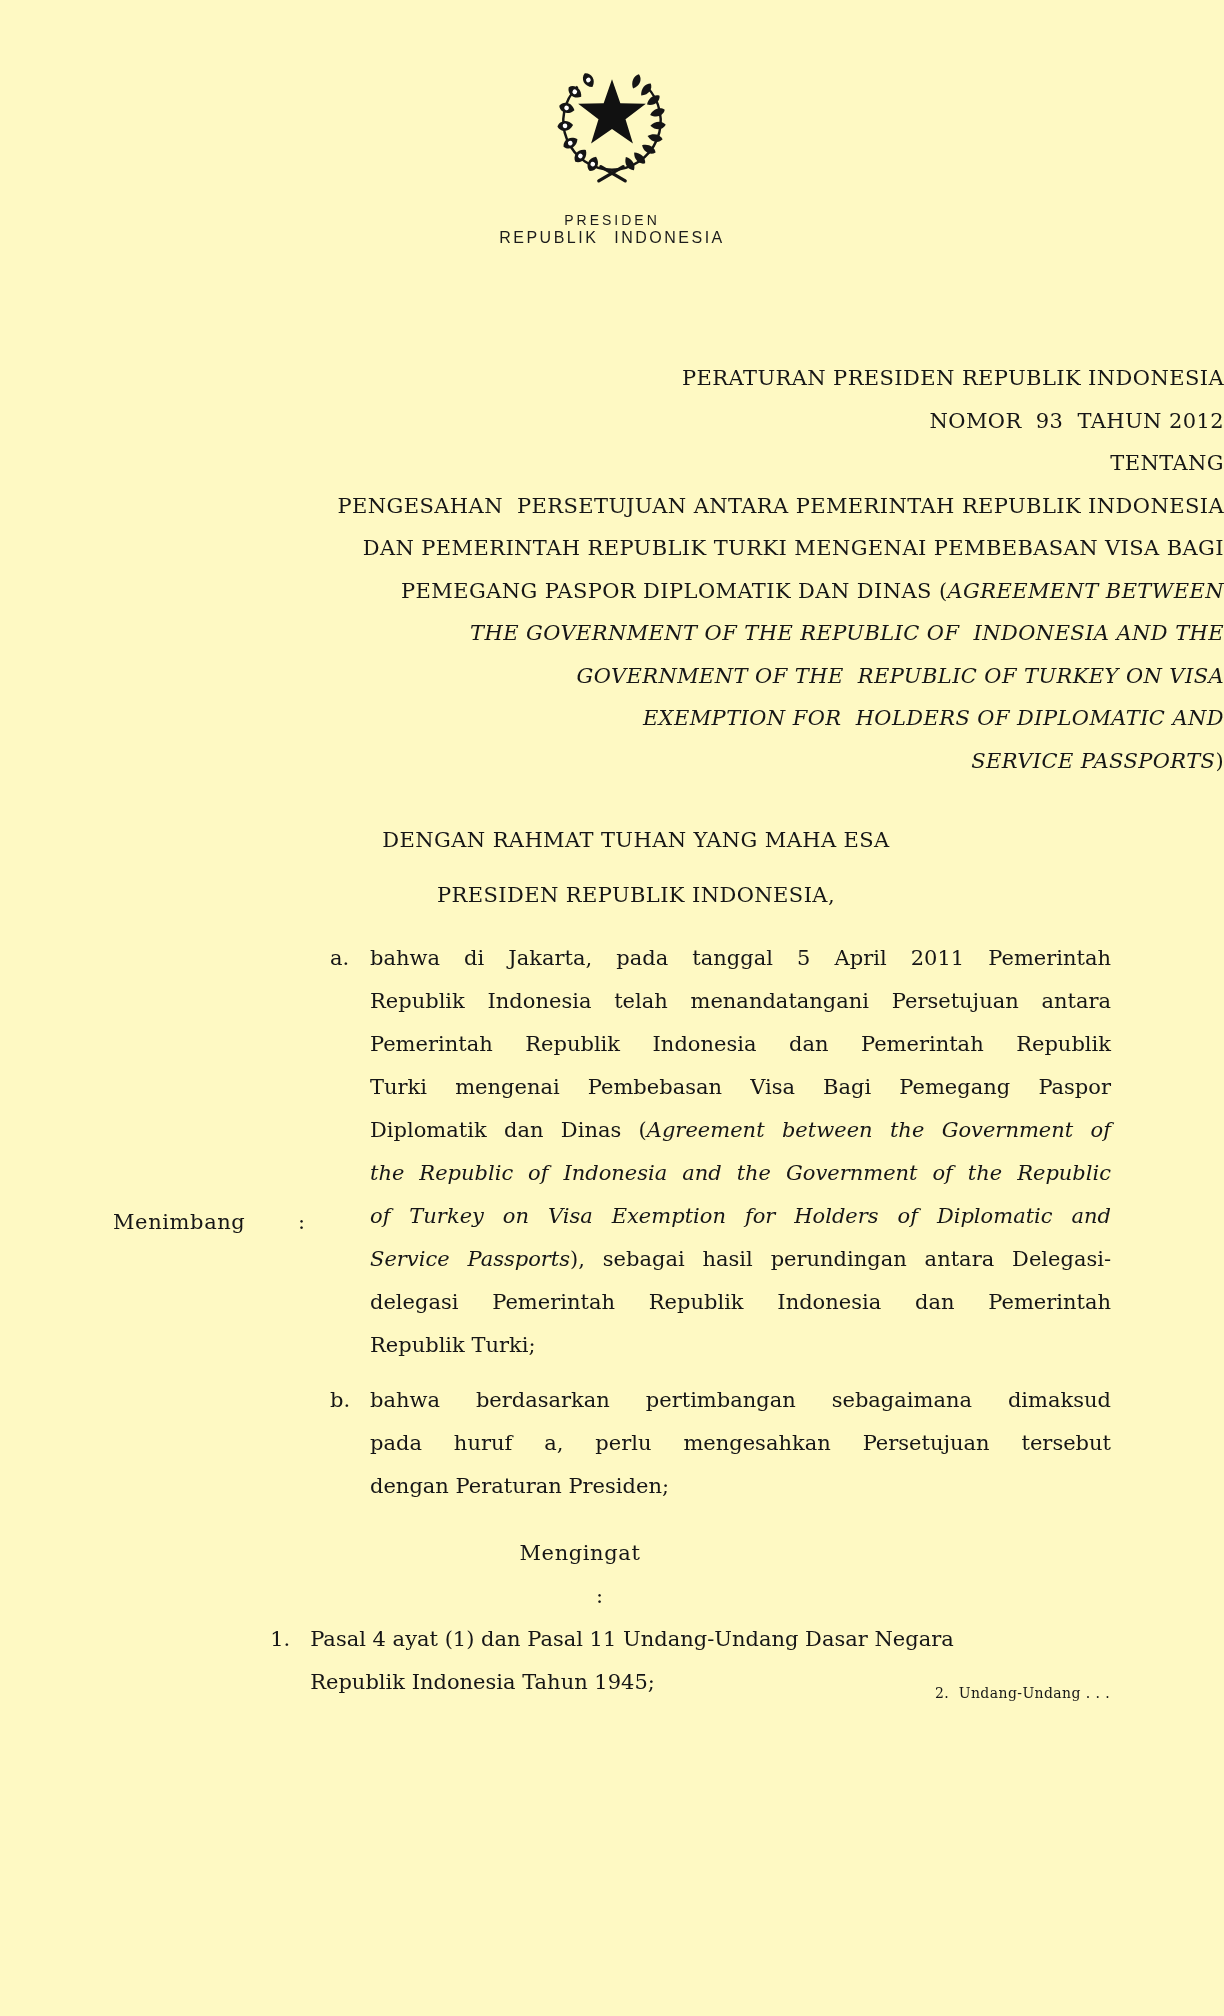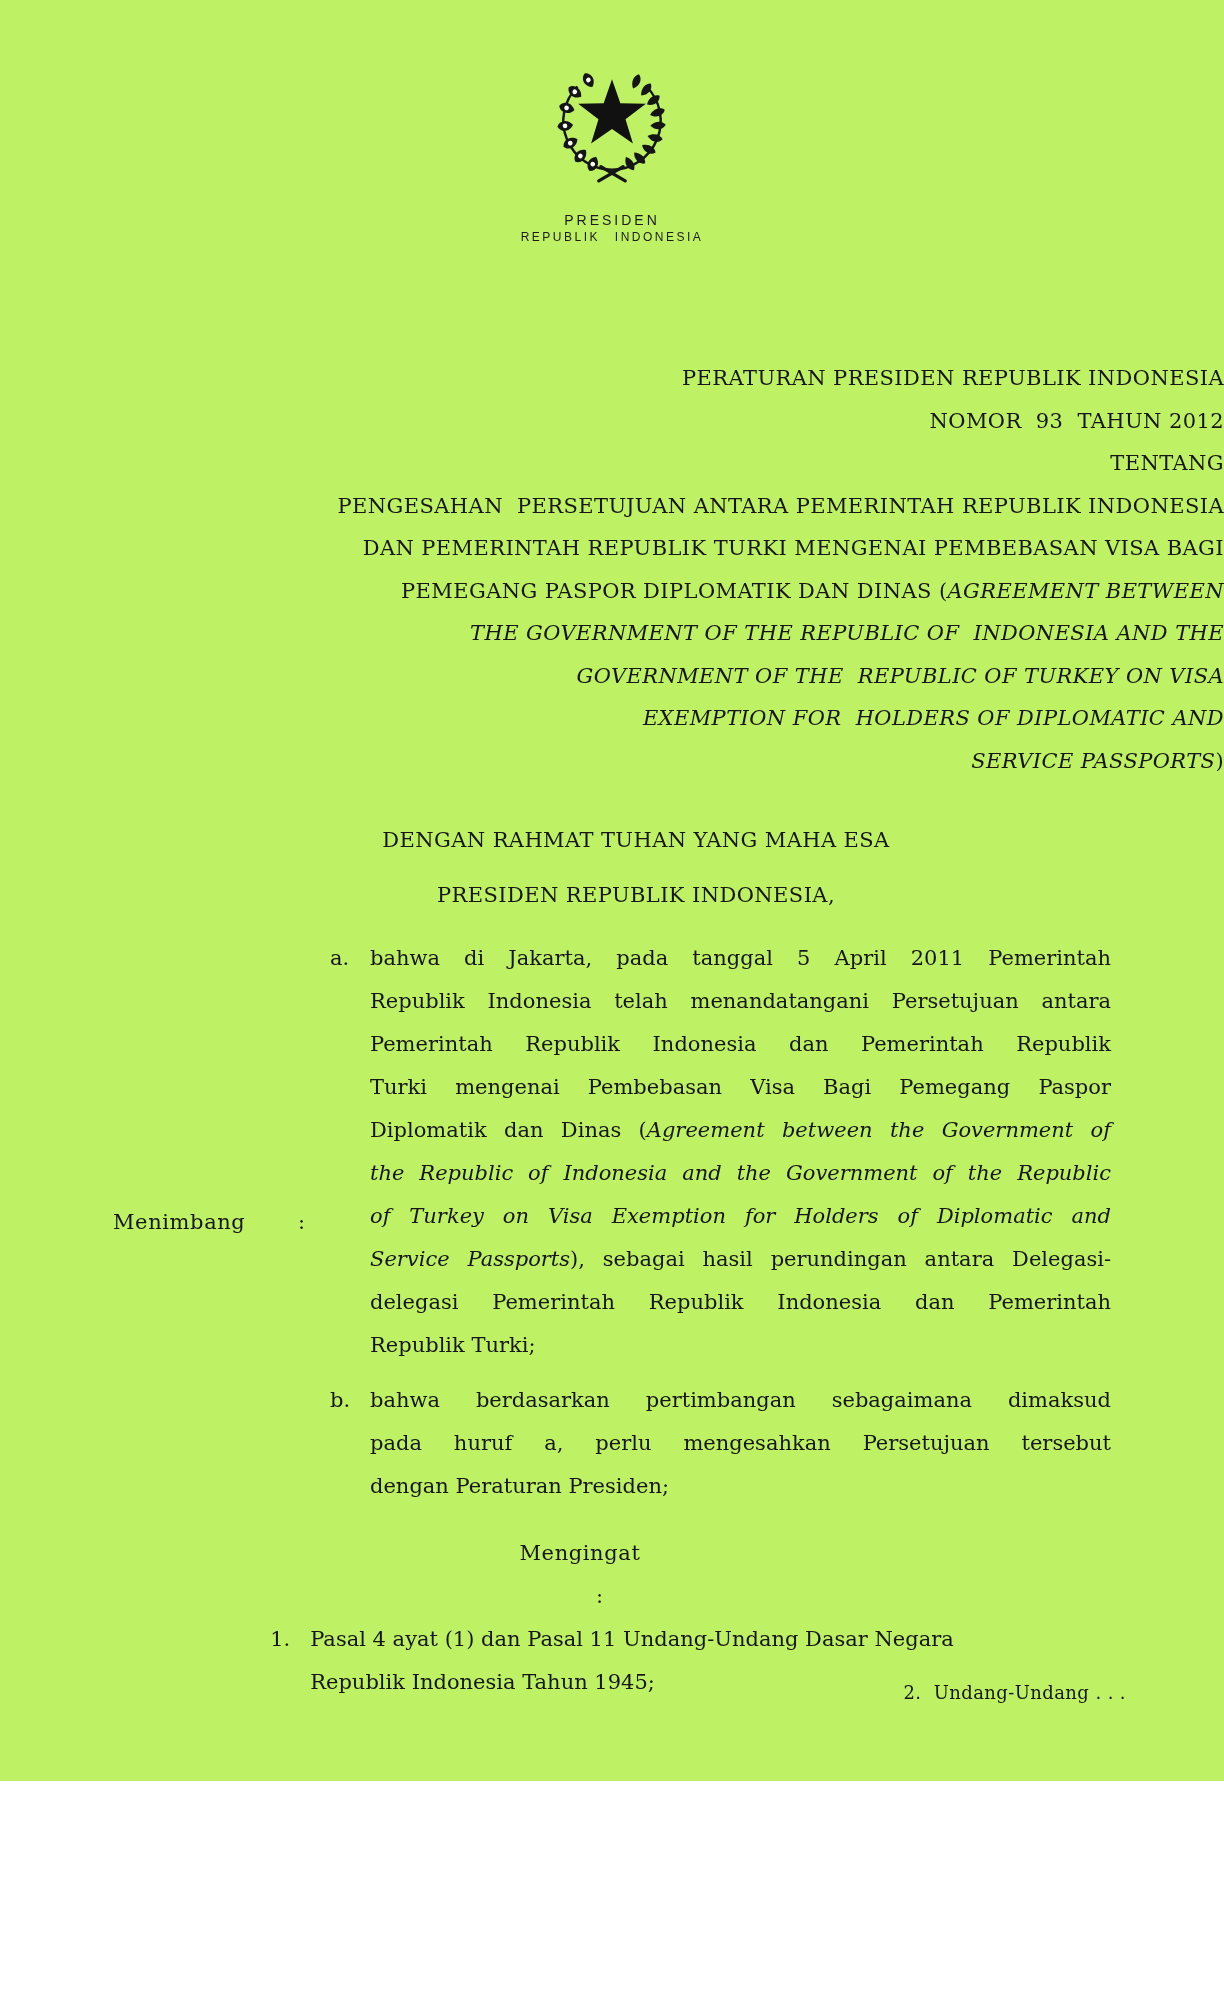--- a/index.html
+++ b/index.html
@@ -1,41 +1,41 @@
 <!DOCTYPE html>
 <html><head>
 <meta charset="utf-8">
 <title>Peraturan Presiden RI Nomor 93 Tahun 2012</title>
 <style>
   html,body { margin:0; padding:0; background:#ffffff; }
   .page {
     position:relative;
-    width:1224px; height:1781px;
-    background:#bef264;
+    width:1224px; height:2016px;
+    background:#fef9c3;
     color:#161616;
     font-family:"DejaVu Serif","Liberation Serif",serif;
     overflow:hidden;
   }
 
   
   .emblem-wrap {
     position:absolute; top:62px; left:50%; transform:translateX(-50%);
     width:128px; height:126px;
   }
   .letterhead {
     position:absolute; top:212px; left:0; width:100%;
     text-align:center;
     font-family:"Liberation Sans","DejaVu Sans",sans-serif;
     color:#1c1c1c;
   }
   .letterhead .lh1 {
     font-size:14px; line-height:17px; letter-spacing:3px; font-weight:500;
   }
   .letterhead .lh2 {
-    font-size:12px; line-height:17px; letter-spacing:2.5px; word-spacing:9px; font-weight:500;
+    font-size:16px; line-height:17px; letter-spacing:2.5px; word-spacing:9px; font-weight:500;
   }
 
   
   .title-block {
     position:absolute; top:357px; left:0; width:100%;
     text-align:right;
   }
   .title-block .line {
     font-size:21px; line-height:42.5px; letter-spacing:0.4px;
     white-space:pre;
@@ -67,22 +67,22 @@
   .item .marker { width:40px; flex:none; line-height:43px; }
   .item .body   { flex:1; min-width:0; }
 
   .body .line, .item .line { font-size:21px; line-height:43px; }
   .line.just { text-align:justify; text-align-last:justify; }
   .it { font-style:italic; }
   .bd { font-weight:normal; }
 
   
   .catchword {
-    position:absolute; top:1680px; right:98px;
-    font-size:18px; line-height:26px; white-space:pre; letter-spacing:0.4px;
+    position:absolute; top:1680px; right:114px;
+    font-size:14px; line-height:26px; white-space:pre; letter-spacing:0.4px;
   }
 </style>
 </head>
 <body>
 
 <div class="page">
 
   <div class="emblem-wrap">
     <svg viewBox="0 0 124 124" width="128" height="126" aria-hidden="true">
       <defs>

